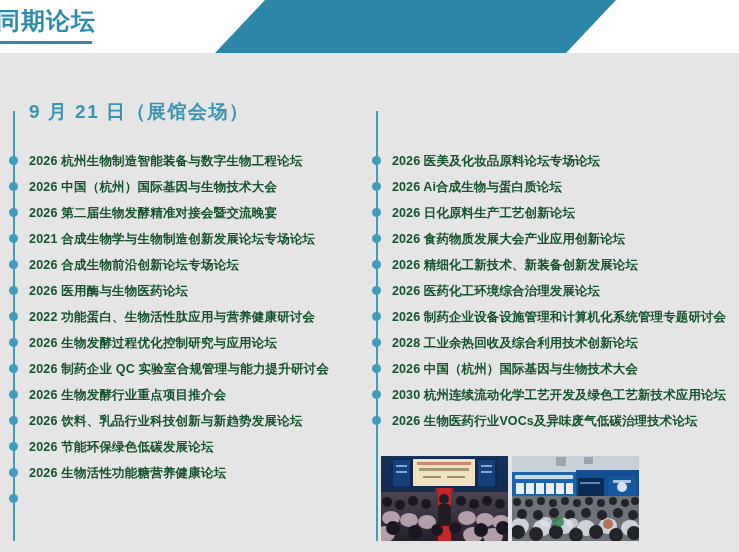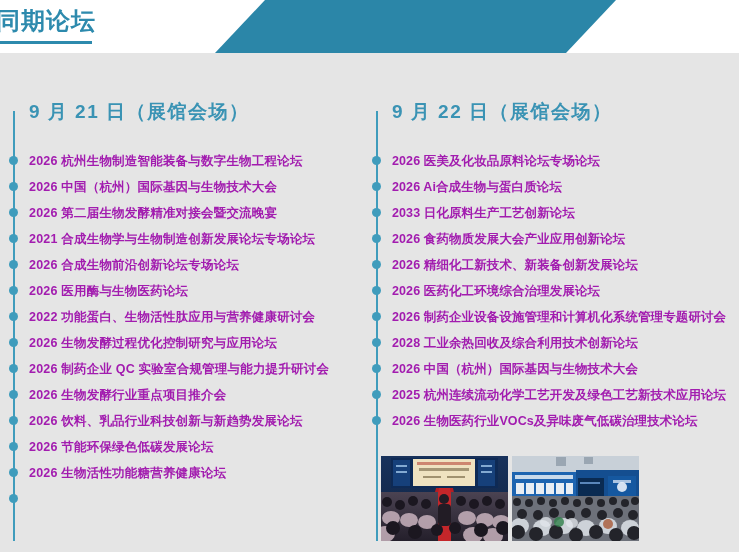--- a/index.html
+++ b/index.html
@@ -115,21 +115,21 @@
     left: 9px;
     top: 9px;
     width: 9px;
     height: 9px;
     border-radius: 50%;
     background: #3f9cbc;
   }
   .item .label {
     font-size: 12.5px;
     font-weight: bold;
-    color: #a21caf;
+    color: #14532d;
     letter-spacing: 0.2px;
   }
   .col-right .item .label { letter-spacing: 0.1px; }
 
   
   .photos {
     position: absolute;
     left: 18px;
     top: 403px;
     display: flex;
@@ -216,33 +216,32 @@
           <span class="label">2026 生物活性功能糖营养健康论坛</span>
         </div>
         <div class="item">
           <span class="dot"></span>
         </div>
       </div>
     </div>
 
     <div class="column col-right">
       <div class="rail"></div>
-      <div class="col-title">9 月 22 日（展馆会场）</div>
       <div class="items">
         <div class="item">
           <span class="dot"></span>
           <span class="label">2026 医美及化妆品原料论坛专场论坛</span>
         </div>
         <div class="item">
           <span class="dot"></span>
           <span class="label">2026 Ai合成生物与蛋白质论坛</span>
         </div>
         <div class="item">
           <span class="dot"></span>
-          <span class="label">2033 日化原料生产工艺创新论坛</span>
+          <span class="label">2026 日化原料生产工艺创新论坛</span>
         </div>
         <div class="item">
           <span class="dot"></span>
           <span class="label">2026 食药物质发展大会产业应用创新论坛</span>
         </div>
         <div class="item">
           <span class="dot"></span>
           <span class="label">2026 精细化工新技术、新装备创新发展论坛</span>
         </div>
         <div class="item">
@@ -256,21 +255,21 @@
         <div class="item">
           <span class="dot"></span>
           <span class="label">2028 工业余热回收及综合利用技术创新论坛</span>
         </div>
         <div class="item">
           <span class="dot"></span>
           <span class="label">2026 中国（杭州）国际基因与生物技术大会</span>
         </div>
         <div class="item">
           <span class="dot"></span>
-          <span class="label"> 2025 杭州连续流动化学工艺开发及绿色工艺新技术应用论坛</span>
+          <span class="label"> 2030 杭州连续流动化学工艺开发及绿色工艺新技术应用论坛</span>
         </div>
         <div class="item">
           <span class="dot"></span>
           <span class="label">2026 生物医药行业VOCs及异味废气低碳治理技术论坛</span>
         </div>
       </div>
 
       <div class="photos">
         <div class="photo">
           <svg width="127" height="85" viewBox="0 0 127 85">

